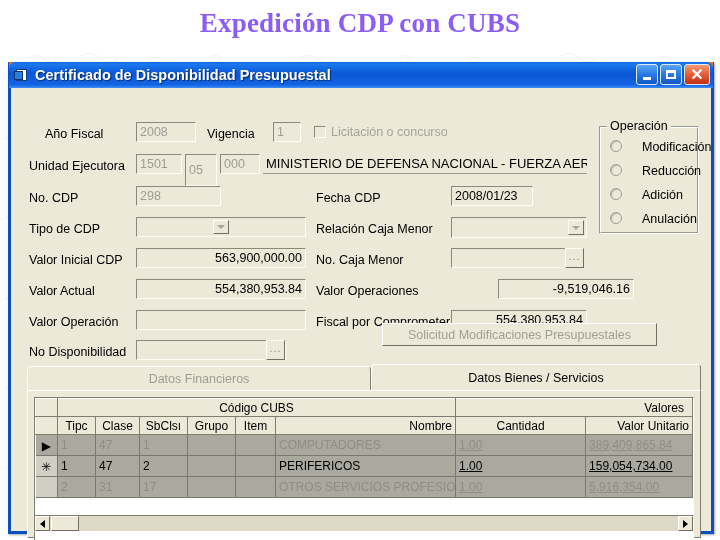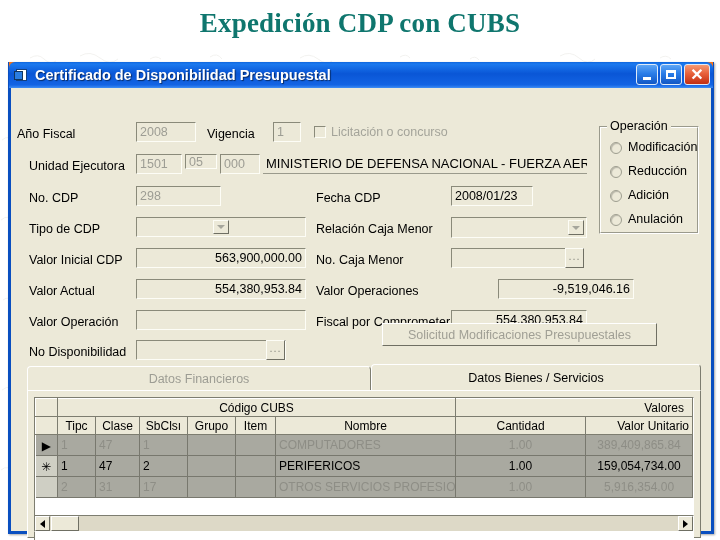--- a/index.html
+++ b/index.html
@@ -18,21 +18,21 @@
   }
 
   
   .slide-title {
     position: absolute;
     top: 8px; left: 0; width: 720px;
     text-align: center;
     font-family: "Liberation Serif", serif;
     font-weight: bold;
     font-size: 27px;
-    color: #0f766e;
+    color: #8b5cf6;
     letter-spacing: .2px;
   }
 
   
   .watermark {
     position: absolute;
     left: 0; top: 50px; width: 720px; height: 490px;
     opacity: .32;
     pointer-events: none;
   }
@@ -171,21 +171,21 @@
     outline:0;
   }
   .group .gbody {
     border:1px solid #ffffff; border-right-color:#9a9a8c; border-bottom-color:#9a9a8c;
     width:100%;height:100%;
   }
   .group .gtitle {
     position:absolute; top:-8px; left:7px; background:#ece9d8;
     padding:0 3px; font-size:12.5px; color:#000; white-space:nowrap;
   }
-  .radio { position:absolute; display:flex; align-items:flex-end; gap:6px; }
+  .radio { position:absolute; display:flex; align-items:flex-start; gap:20px; }
   .radio .rb {
     width:12px; height:12px; border-radius:50%;
     background:#ece9d8;
     border:1.5px solid #9e9e90;
     box-shadow: inset 1px 1px 1px rgba(0,0,0,.22);
   }
   .radio .rtxt { font-size:12.5px; color:#000; white-space:nowrap; }
 
   .btn {
     position:absolute;
@@ -237,21 +237,21 @@
     border-right:1px solid #78786e;
     border-bottom:1px solid #78786e;
     color:#8e8e86;
     height:21px;
   }
   table.g tr.active td { color:#000; }
   table.g td.sel {
     background:#cfcfc4; border-right:1px solid #78786e;
     text-align:center; color:#000; font-size:13px;
   }
-  table.g td.num { text-align:center; }
+  table.g td.num { text-align:left;text-decoration:underline; }
   table.g tr.row1 td { background:#a9a9a0; }
   .rowmark { font-size:12px; line-height:12px; }
 
   
   .hscroll {
     position:absolute; left:6px; top:124px; width:660px; height:17px;
     background:#ddd9c7;
     border:1px solid; border-color:#7d7d70 #ffffff #ffffff #7d7d70;
     display:flex; align-items:center;
   }
@@ -311,32 +311,32 @@
             <div class="max-glyph"></div>
           </div>
         <div class="wbtn close">
             <div class="x-glyph">✕</div>
           </div>
       </div>
     </div>
 
     <div class="client">
 
-      <div class="lbl" style="left:6px; top:39px;">Año Fiscal</div>
+      <div class="lbl" style="left:34px; top:39px;">Año Fiscal</div>
       <div class="fld" style="left:125px; top:34px; width:60px; height:20px;">2008</div>
       <div class="lbl" style="left:196px; top:39px;">Vigencia</div>
       <div class="fld" style="left:262px; top:34px; width:28px; height:20px;">1</div>
       <div class="chk" style="left:303px; top:37px;">
         <div class="box"></div>
         <div class="txt">Licitación o concurso</div>
       </div>
 
       <div class="lbl" style="left:18px; top:71px;">Unidad Ejecutora</div>
       <div class="fld" style="left:125px; top:66px; width:46px; height:20px;">1501</div>
-      <div class="fld" style="left:174px; top:66px; width:32px; height:15px;">05</div>
+      <div class="fld" style="left:174px; top:66px; width:32px; height:32px;">05</div>
       <div class="fld" style="left:209px; top:66px; width:40px; height:20px;">000</div>
       <div class="fld enabled dotted" style="left:252px; top:66px; width:324px; height:20px; border:none; border-bottom:1px solid #9a9a8c; background:transparent; font-size:13px;">MINISTERIO DE DEFENSA NACIONAL - FUERZA AEREA</div>
 
       <div class="lbl" style="left:18px; top:103px;">No. CDP</div>
       <div class="fld" style="left:125px; top:98px; width:85px; height:20px;">298</div>
       <div class="lbl" style="left:305px; top:103px;">Fecha CDP</div>
       <div class="fld enabled" style="left:440px; top:98px; width:82px; height:20px;">2008/01/23</div>
 
       <div class="lbl" style="left:18px; top:134px;">Tipo de CDP</div>
       <div class="combo" style="left:125px; top:129px; width:170px; height:20px;flex-direction:column;">
@@ -420,21 +420,21 @@
                 <th colspan="6">Código CUBS</th>
                 <th colspan="2" style="text-align:right; padding-right:8px;">Valores</th>
               </tr>
               <tr>
                 <th></th>
                 <th>Tipc</th>
                 <th>Clase</th>
                 <th>SbClsı</th>
                 <th>Grupo</th>
                 <th>Item</th>
-                <th style="text-align:center">Nombre</th>
+                <th style="text-align:right">Nombre</th>
                 <th>Cantidad</th>
                 <th style="text-align:right">Valor Unitario</th>
               </tr>
 
               <tr class="row1">
                 <td class="sel"><span class="rowmark">▶</span></td>
                 <td>1</td>
                 <td>47</td>
                 <td>1</td>
                 <td></td>

